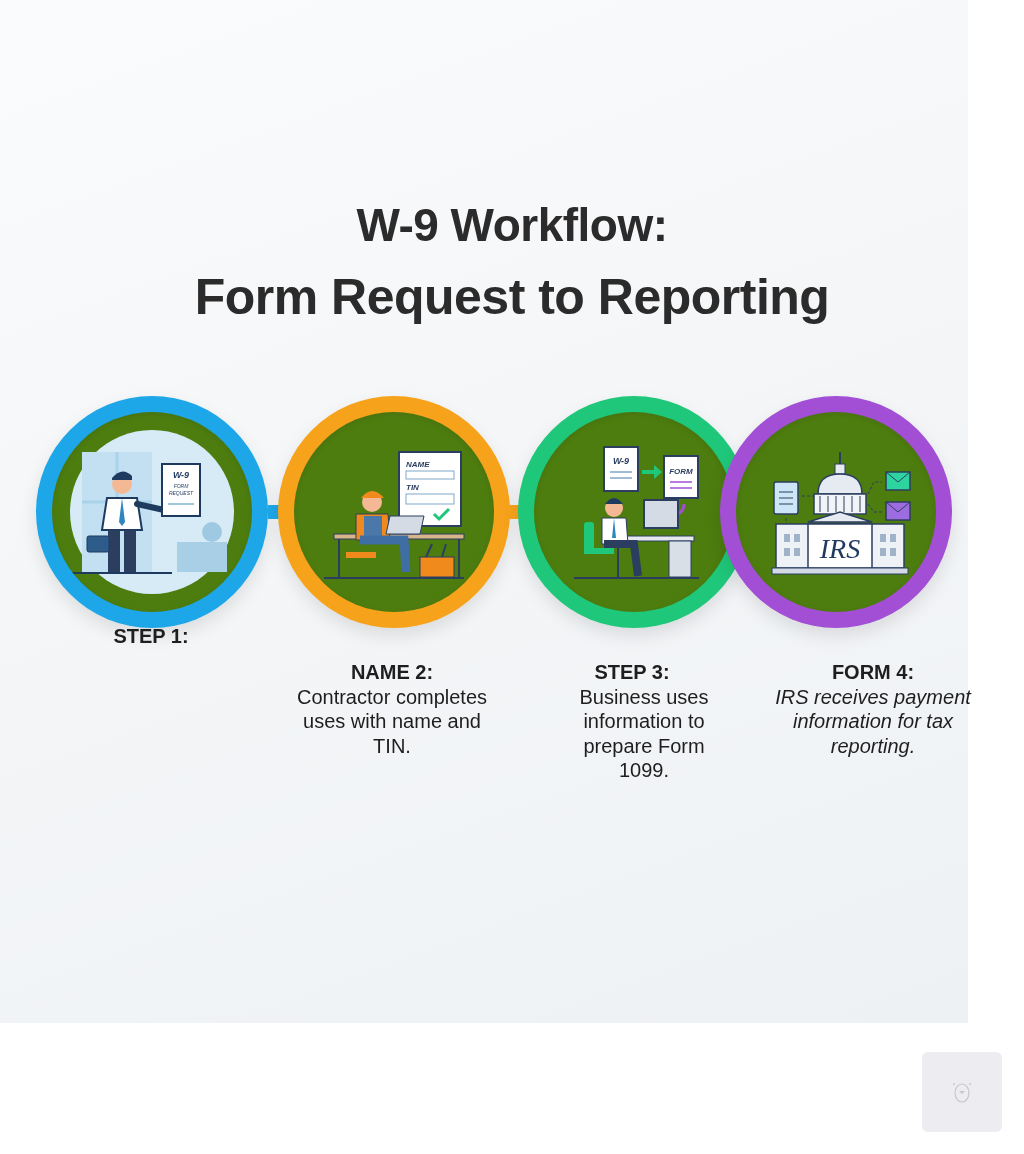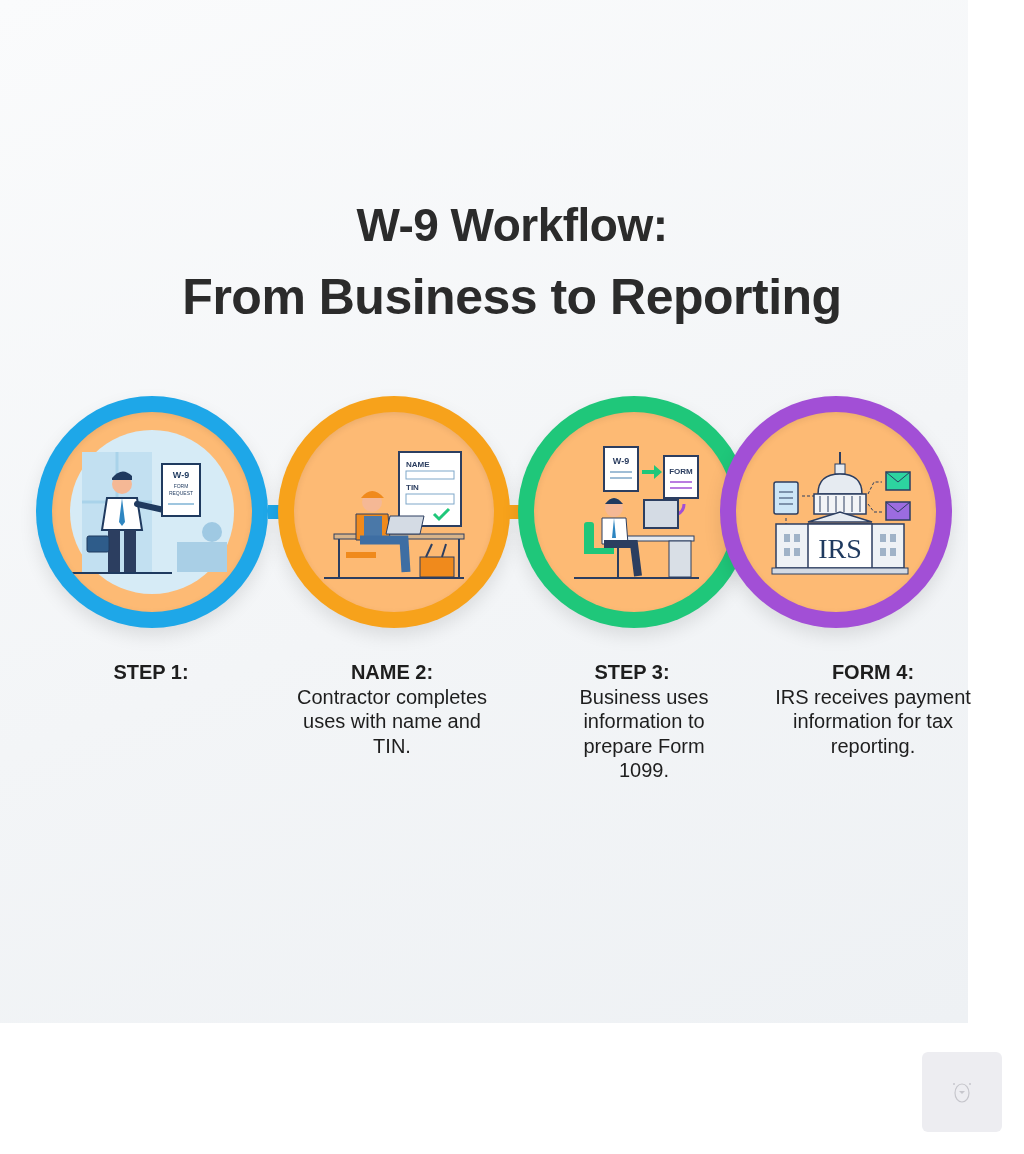--- a/index.html
+++ b/index.html
@@ -17,22 +17,23 @@
   }
   .title.l1 { top: 198px; font-size: 46px; }
   .title.l2 { top: 268px; font-size: 50px; }
 
   .ring {
     position: absolute; width: 232px; height: 232px; border-radius: 50%;
     box-shadow: 0 8px 18px rgba(0,0,0,0.10);
   }
   .ring .inner {
     position: absolute; left: 16px; top: 16px; width: 200px; height: 200px; border-radius: 50%;
-    background: #fdba74; box-shadow: inset 0 2px 6px rgba(0,0,0,0.08);
+    background: #4d7c0f; box-shadow: inset 0 2px 6px rgba(0,0,0,0.08);
     overflow: hidden;
+    font-style: italic;
   }
   .ring svg.illus { position: absolute; left: 0; top: 0; width: 200px; height: 200px; }
 
   .arrow { position: absolute; width: 48px; height: 50px; }
 
   .step {
     position: absolute; width: 210px; text-align: center; color: #1e1e1e;
     font-size: 20px; line-height: 24.5px;
   }
   .step .label { font-weight: bold; display: block; }
@@ -42,21 +43,21 @@
     position: absolute; left: 922px; top: 1052px; width: 80px; height: 80px;
     background: #ededf1; border-radius: 6px;
     display: flex; align-items: center; justify-content: center;
   }
 </style>
 </head>
 <body>
 
 <div class="canvas">
   <div class="title l1">W-9 Workflow:</div>
-  <div class="title l2">From Business to Reporting</div>
+  <div class="title l2">Form Request to Reporting</div>
 
   <div class="ring" style="left:36px; top:396px; background:#1ea7e8;">
     <div class="inner">
       <svg class="illus" viewBox="0 0 200 200">
         <circle cx="100" cy="100" r="82" fill="#d6ebf6"></circle>
         <rect x="30" y="40" width="70" height="120" fill="#c2e0f1"></rect>
         <line x1="65" y1="40" x2="65" y2="160" stroke="#a9d3ea" stroke-width="3"></line>
         <line x1="30" y1="90" x2="100" y2="90" stroke="#a9d3ea" stroke-width="3"></line>
         <circle cx="160" cy="120" r="10" fill="#9fc9e3"></circle>
         <rect x="125" y="130" width="50" height="30" fill="#a9cfe6"></rect>
@@ -194,34 +195,34 @@
         <rect x="154" y="122" width="6" height="8" fill="#9fb3c8"></rect>
         <rect x="144" y="136" width="6" height="8" fill="#9fb3c8"></rect>
         <rect x="154" y="136" width="6" height="8" fill="#9fb3c8"></rect>
         <rect x="72" y="112" width="64" height="44" fill="#ffffff" stroke="#2c3e60" stroke-width="1.5"></rect>
         <text x="104" y="146" font-size="28" text-anchor="middle" fill="#1f3a5f" font-family="Liberation Serif, serif">IRS</text>
         <rect x="36" y="156" width="136" height="6" fill="#d4dbe4" stroke="#2c3e60"></rect>
       </svg>
     </div>
   </div>
 
-  <div class="step" style="left:46px; top:660px;">
+  <div class="step" style="left:46px; top:624px;">
     <span class="label">STEP 1:</span>
   </div>
   <div class="step" style="left:287px; top:660px;">
     <span class="label">NAME 2:</span>
     <span class="desc" style="padding:0 8px;">Contractor completes uses with name and TIN.</span>
   </div>
   <div class="step" style="left:527px; top:660px;">
     <span class="label">STEP 3:</span>
     <span class="desc" style="padding:0 6px;margin-left:24px;">Business uses information to prepare Form 1099.</span>
   </div>
   <div class="step" style="left:768px; top:660px;">
     <span class="label">FORM 4:</span>
-    <span class="desc" style="padding:0 6px;">IRS receives payment information for tax reporting.</span>
+    <span class="desc" style="padding:0 6px;font-style:italic;">IRS receives payment information for tax reporting.</span>
   </div>
 </div>
 
 <div class="placeholder">
   <svg width="22" height="26" viewBox="0 0 22 26">
     <ellipse cx="11" cy="14" rx="7" ry="9" fill="none" stroke="#c6c6cc" stroke-width="1.2"></ellipse>
     <path d="M8 12 L11 15 L14 12 Z" fill="#c6c6cc"></path>
     <circle cx="3" cy="5" r="1" fill="#c6c6cc"></circle>
     <circle cx="19" cy="5" r="1" fill="#c6c6cc"></circle>
   </svg>

